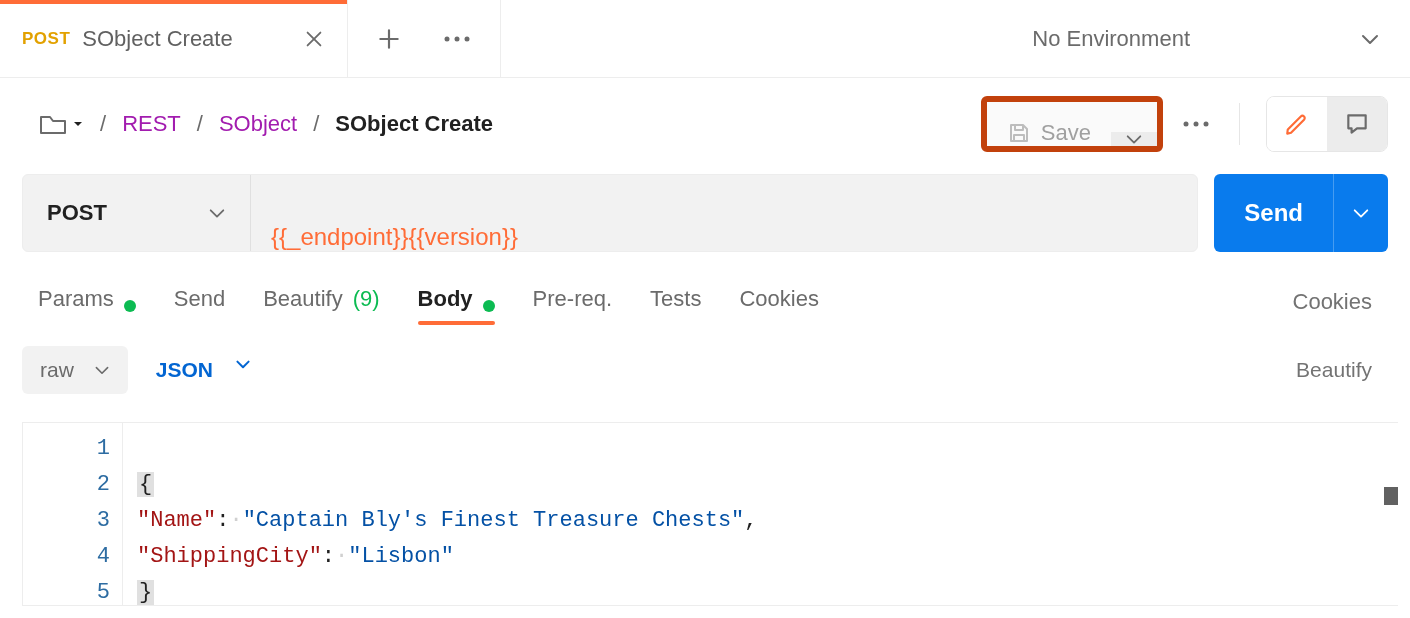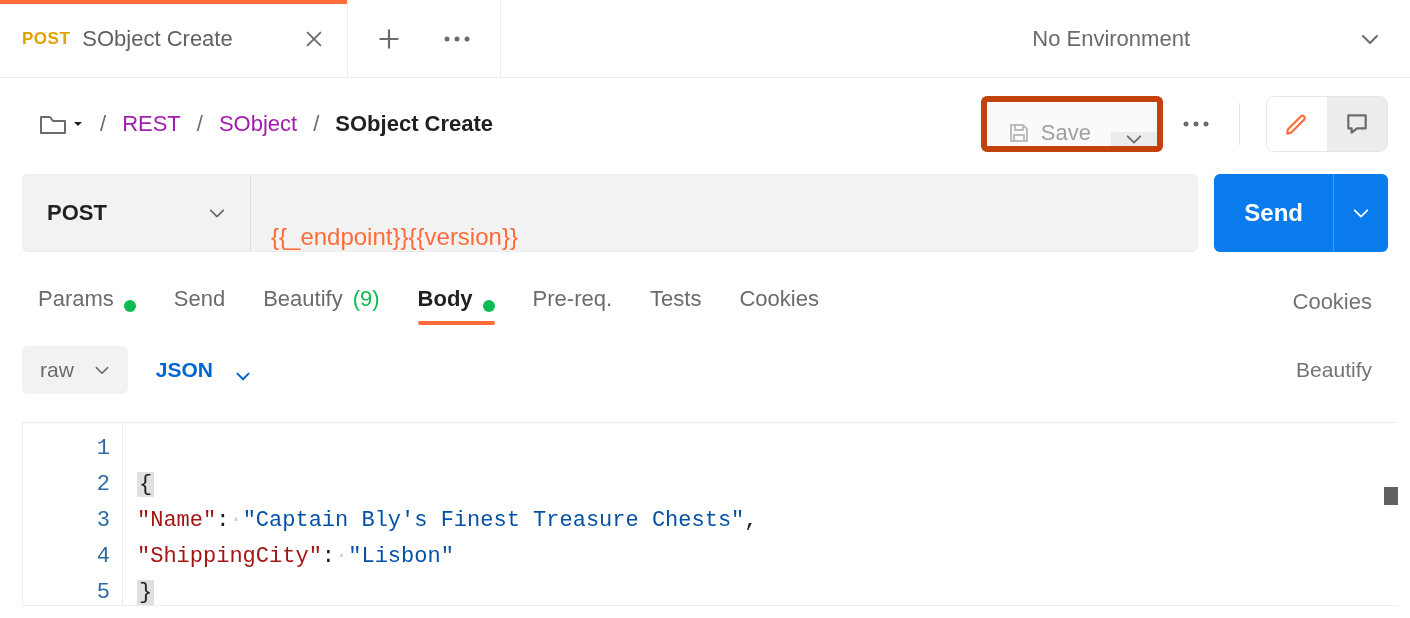--- a/index.html
+++ b/index.html
@@ -243,21 +243,21 @@
     display: flex;
     align-items: center;
     gap: 20px;
     background: #f2f2f2;
     border-radius: 6px;
     padding: 12px 18px;
     color: #6b6b6b;
   }
   .json-select {
     display: flex;
-    align-items: flex-end;
+    align-items: flex-start;
     gap: 22px;
     color: #0265d2;
     font-weight: 600;
   }
 
   
   .editor-wrap {
     margin: 28px 12px 0 22px;
     border: 1px solid #ededed;
     border-right: none;

